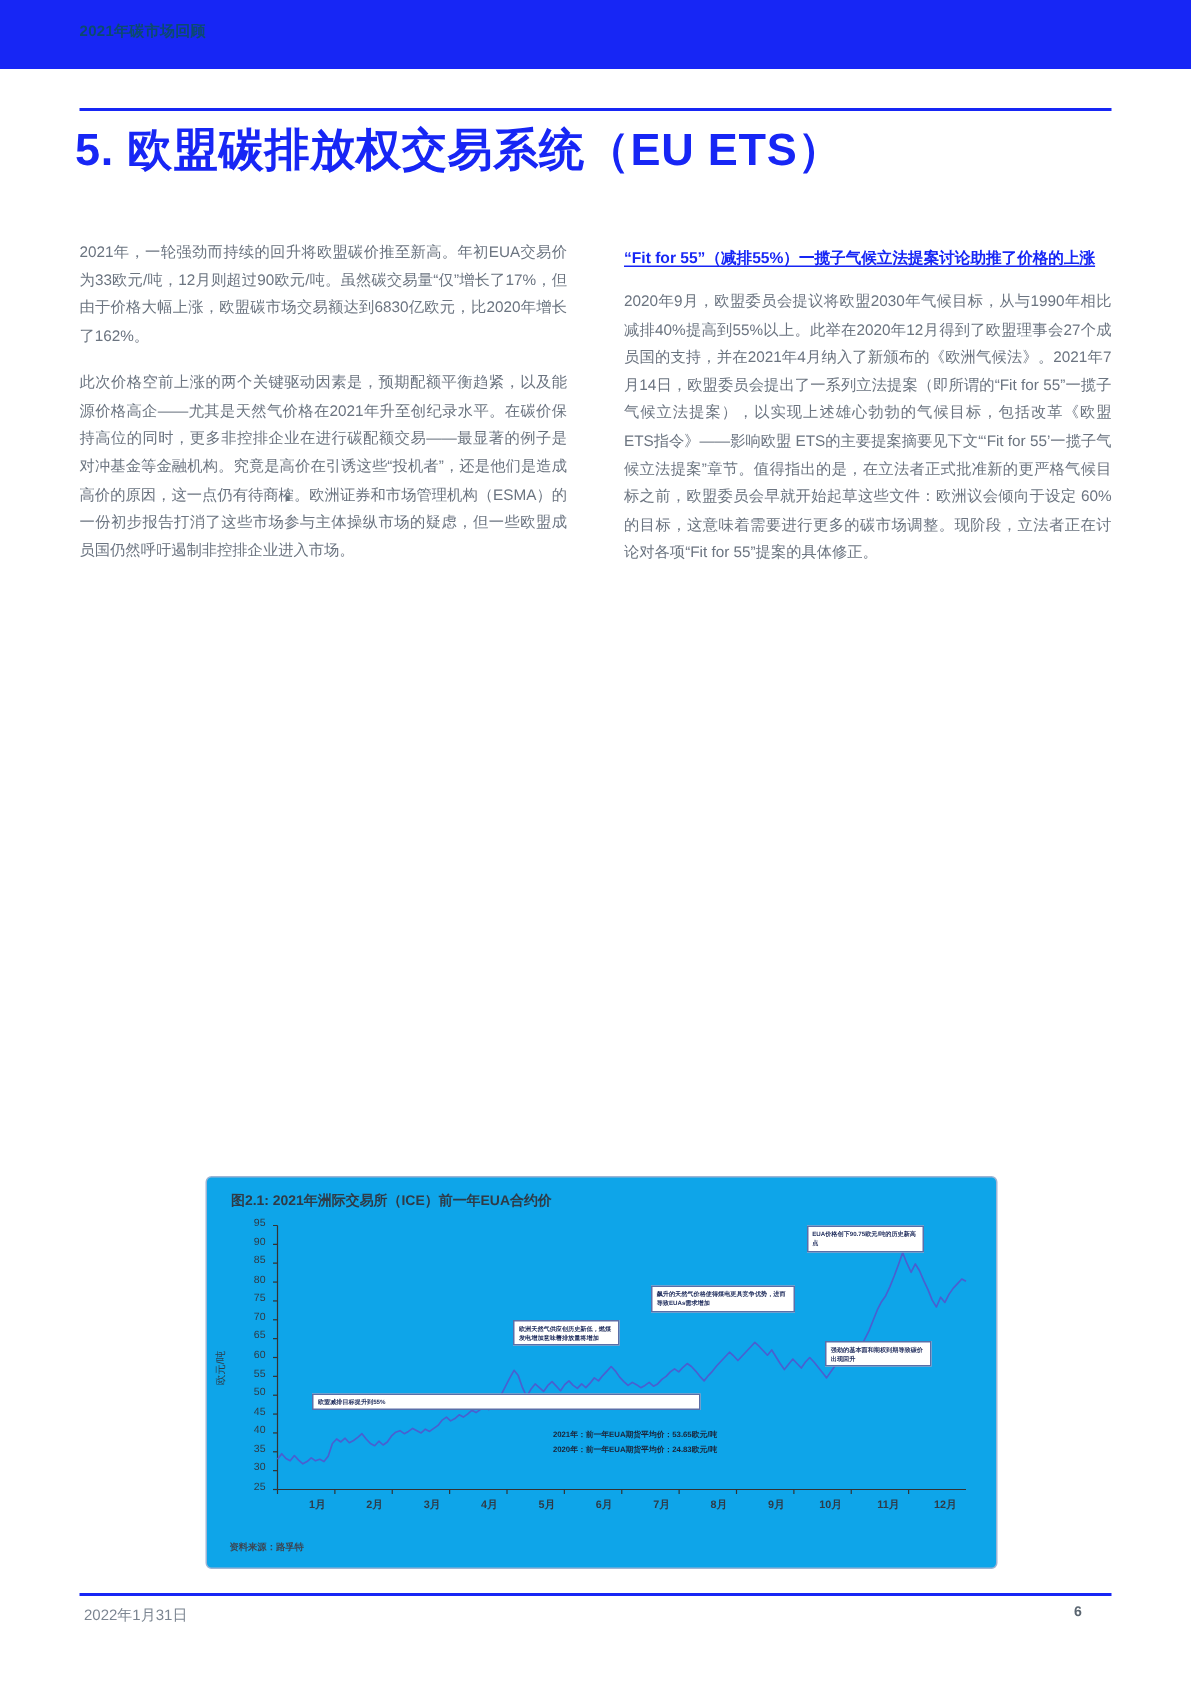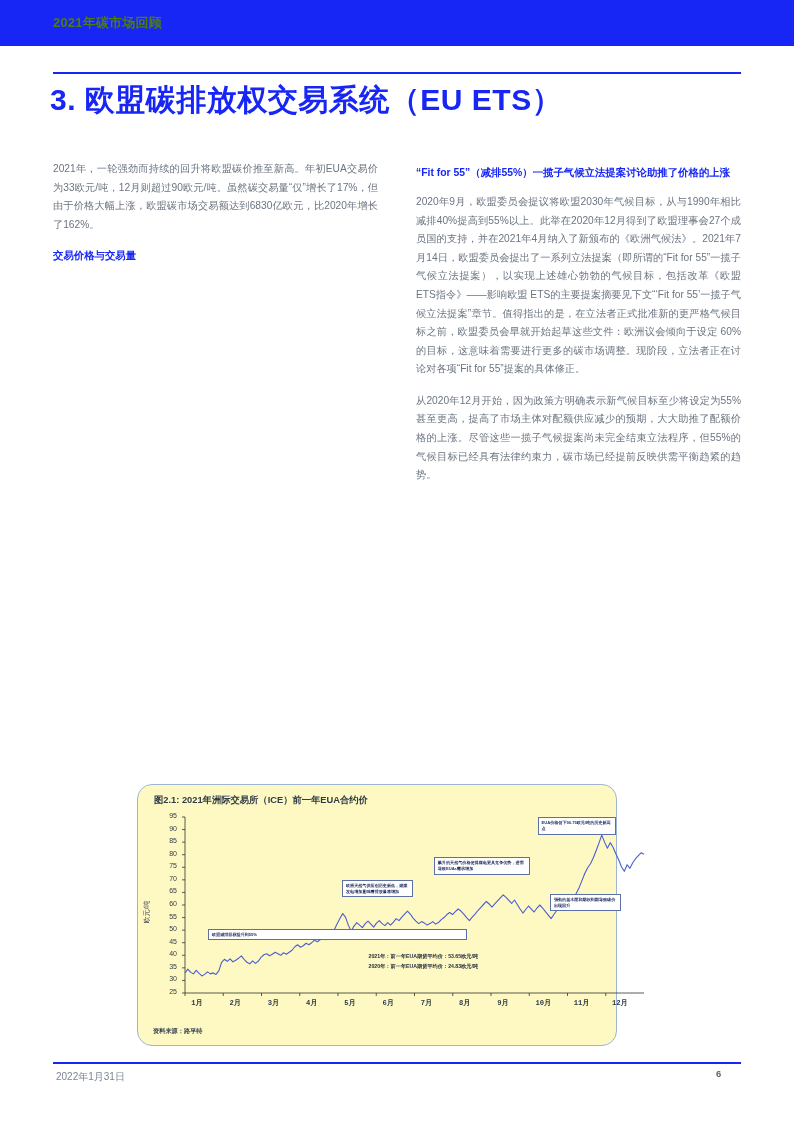--- a/index.html
+++ b/index.html
@@ -19,22 +19,22 @@
     position: absolute;
     top: 0; left: 0;
     width: 794px;
     height: 46px;
     background: #1726f5;
   }
   .header-title {
     position: absolute;
     left: 53px;
     top: 14px;
-    color: #4d7c0f;
-    font-size: 13px;
+    color: #0c4a6e;
+    font-size: 10px;
     font-weight: bold;
     letter-spacing: 0.2px;
   }
 
   
   .section-rule {
     position: absolute;
     left: 53px;
     top: 72px;
     width: 688px;
@@ -70,33 +70,34 @@
     text-align: justify;
     text-justify: inter-character;
     color: #6b7480;
   }
   .col h3 {
     margin: 4px 0 11px 0;
     font-size: 10.4px;
     line-height: 1.75;
     color: #1726f5;
     font-weight: bold;
+    text-decoration: underline;
     text-underline-offset: 2px;
   }
 
   
   .chart-card {
     position: absolute;
     left: 137px;
     top: 784px;
-    width: 480px;
+    width: 528px;
     height: 262px;
     border: 1px solid #9db4d4;
-    border-radius: 15px;
-    background: #fef9c3;
+    border-radius: 4px;
+    background: #0ea5e9;
   }
   .chart-title {
     position: absolute;
     left: 16px;
     top: 9px;
     font-size: 9.3px;
     font-weight: bold;
     color: #2f3b47;
     white-space: nowrap;
   }
@@ -121,23 +122,22 @@
     font-size: 7px;
     color: #2f3b47;
     text-align: right;
     width: 22px;
   }
   .xtick {
     position: absolute;
     font-size: 7.2px;
     font-weight: bold;
     color: #2f3b47;
-    text-align: left;
+    text-align: right;
     width: 26px;
-    font-family: Liberation Mono, monospace;
   }
   .yaxis-label {
     position: absolute;
     left: -2px;
     top: 96px;
     font-size: 7px;
     color: #2f3b47;
     transform: rotate(-90deg);
     transform-origin: center;
     white-space: nowrap;
@@ -187,31 +187,30 @@
     color: #5a6570;
   }
 </style>
 </head>
 <body>
 
 <div class="header-band"></div>
 <div class="header-title">2021年碳市场回顾</div>
 
 <div class="section-rule"></div>
-<div class="section-title">3. 欧盟碳排放权交易系统（EU ETS）</div>
+<div class="section-title">5. 欧盟碳排放权交易系统（EU ETS）</div>
 
 <div class="columns">
   <div class="col">
     <p>2021年，一轮强劲而持续的回升将欧盟碳价推至新高。年初EUA交易价为33欧元/吨，12月则超过90欧元/吨。虽然碳交易量“仅”增长了17%，但由于价格大幅上涨，欧盟碳市场交易额达到6830亿欧元，比2020年增长了162%。</p>
-    <h3>交易价格与交易量</h3>
+    <p>此次价格空前上涨的两个关键驱动因素是，预期配额平衡趋紧，以及能源价格高企——尤其是天然气价格在2021年升至创纪录水平。在碳价保持高位的同时，更多非控排企业在进行碳配额交易——最显著的例子是对冲基金等金融机构。究竟是高价在引诱这些“投机者”，还是他们是造成高价的原因，这一点仍有待商榷。欧洲证券和市场管理机构（ESMA）的一份初步报告打消了这些市场参与主体操纵市场的疑虑，但一些欧盟成员国仍然呼吁遏制非控排企业进入市场。</p>
   </div>
   <div class="col">
     <h3>“Fit for 55”（减排55%）一揽子气候立法提案讨论助推了价格的上涨</h3>
     <p>2020年9月，欧盟委员会提议将欧盟2030年气候目标，从与1990年相比减排40%提高到55%以上。此举在2020年12月得到了欧盟理事会27个成员国的支持，并在2021年4月纳入了新颁布的《欧洲气候法》。2021年7月14日，欧盟委员会提出了一系列立法提案（即所谓的“Fit for 55”一揽子气候立法提案），以实现上述雄心勃勃的气候目标，包括改革《欧盟ETS指令》——影响欧盟 ETS的主要提案摘要见下文“‘Fit for 55’一揽子气候立法提案”章节。值得指出的是，在立法者正式批准新的更严格气候目标之前，欧盟委员会早就开始起草这些文件：欧洲议会倾向于设定 60%的目标，这意味着需要进行更多的碳市场调整。现阶段，立法者正在讨论对各项“Fit for 55”提案的具体修正。</p>
-    <p>从2020年12月开始，因为政策方明确表示新气候目标至少将设定为55%甚至更高，提高了市场主体对配额供应减少的预期，大大助推了配额价格的上涨。尽管这些一揽子气候提案尚未完全结束立法程序，但55%的气候目标已经具有法律约束力，碳市场已经提前反映供需平衡趋紧的趋势。</p>
   </div>
 </div>
 
 <div class="chart-card">
   <div class="chart-title">图2.1: 2021年洲际交易所（ICE）前一年EUA合约价</div>
   <div class="chart-area" id="chart-area"><div class="ytick" style="left: 17px; top: 1px;">95</div><div class="ytick" style="left: 17px; top: 13.5714px;">90</div><div class="ytick" style="left: 17px; top: 26.1429px;">85</div><div class="ytick" style="left: 17px; top: 38.7143px;">80</div><div class="ytick" style="left: 17px; top: 51.2857px;">75</div><div class="ytick" style="left: 17px; top: 63.8571px;">70</div><div class="ytick" style="left: 17px; top: 76.4286px;">65</div><div class="ytick" style="left: 17px; top: 89px;">60</div><div class="ytick" style="left: 17px; top: 101.571px;">55</div><div class="ytick" style="left: 17px; top: 114.143px;">50</div><div class="ytick" style="left: 17px; top: 126.714px;">45</div><div class="ytick" style="left: 17px; top: 139.286px;">40</div><div class="ytick" style="left: 17px; top: 151.857px;">35</div><div class="ytick" style="left: 17px; top: 164.429px;">30</div><div class="ytick" style="left: 17px; top: 177px;">25</div><div class="xtick" style="left: 53.125px; top: 187px;">1月</div><div class="xtick" style="left: 91.375px; top: 187px;">2月</div><div class="xtick" style="left: 129.625px; top: 187px;">3月</div><div class="xtick" style="left: 167.875px; top: 187px;">4月</div><div class="xtick" style="left: 206.125px; top: 187px;">5月</div><div class="xtick" style="left: 244.375px; top: 187px;">6月</div><div class="xtick" style="left: 282.625px; top: 187px;">7月</div><div class="xtick" style="left: 320.875px; top: 187px;">8月</div><div class="xtick" style="left: 359.125px; top: 187px;">9月</div><div class="xtick" style="left: 397.375px; top: 187px;">10月</div><div class="xtick" style="left: 435.625px; top: 187px;">11月</div><div class="xtick" style="left: 473.875px; top: 187px;">12月</div><svg width="528" height="208">
         <line x1="47" y1="6" x2="47" y2="182" stroke="#333" stroke-width="0.8"></line>
         <line x1="47" y1="182" x2="506" y2="182" stroke="#333" stroke-width="0.8"></line>
         <line x1="44" y1="6" x2="47" y2="6" stroke="#333" stroke-width="0.8"></line>
         <line x1="44" y1="18.57142857142857" x2="47" y2="18.57142857142857" stroke="#333" stroke-width="0.8"></line>

